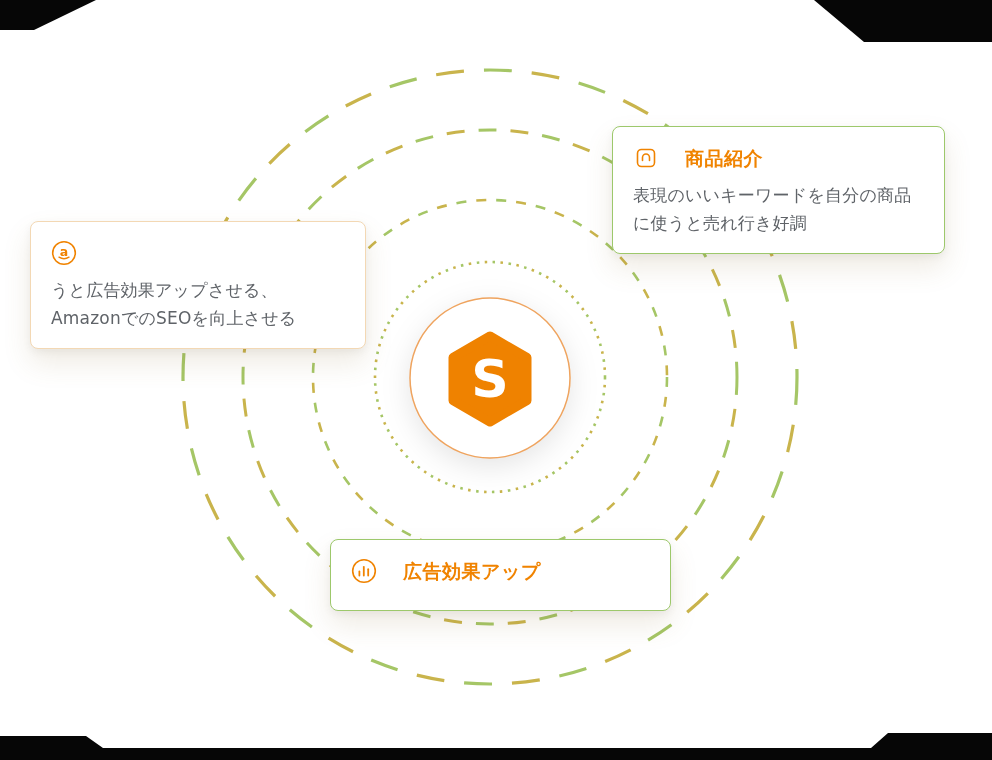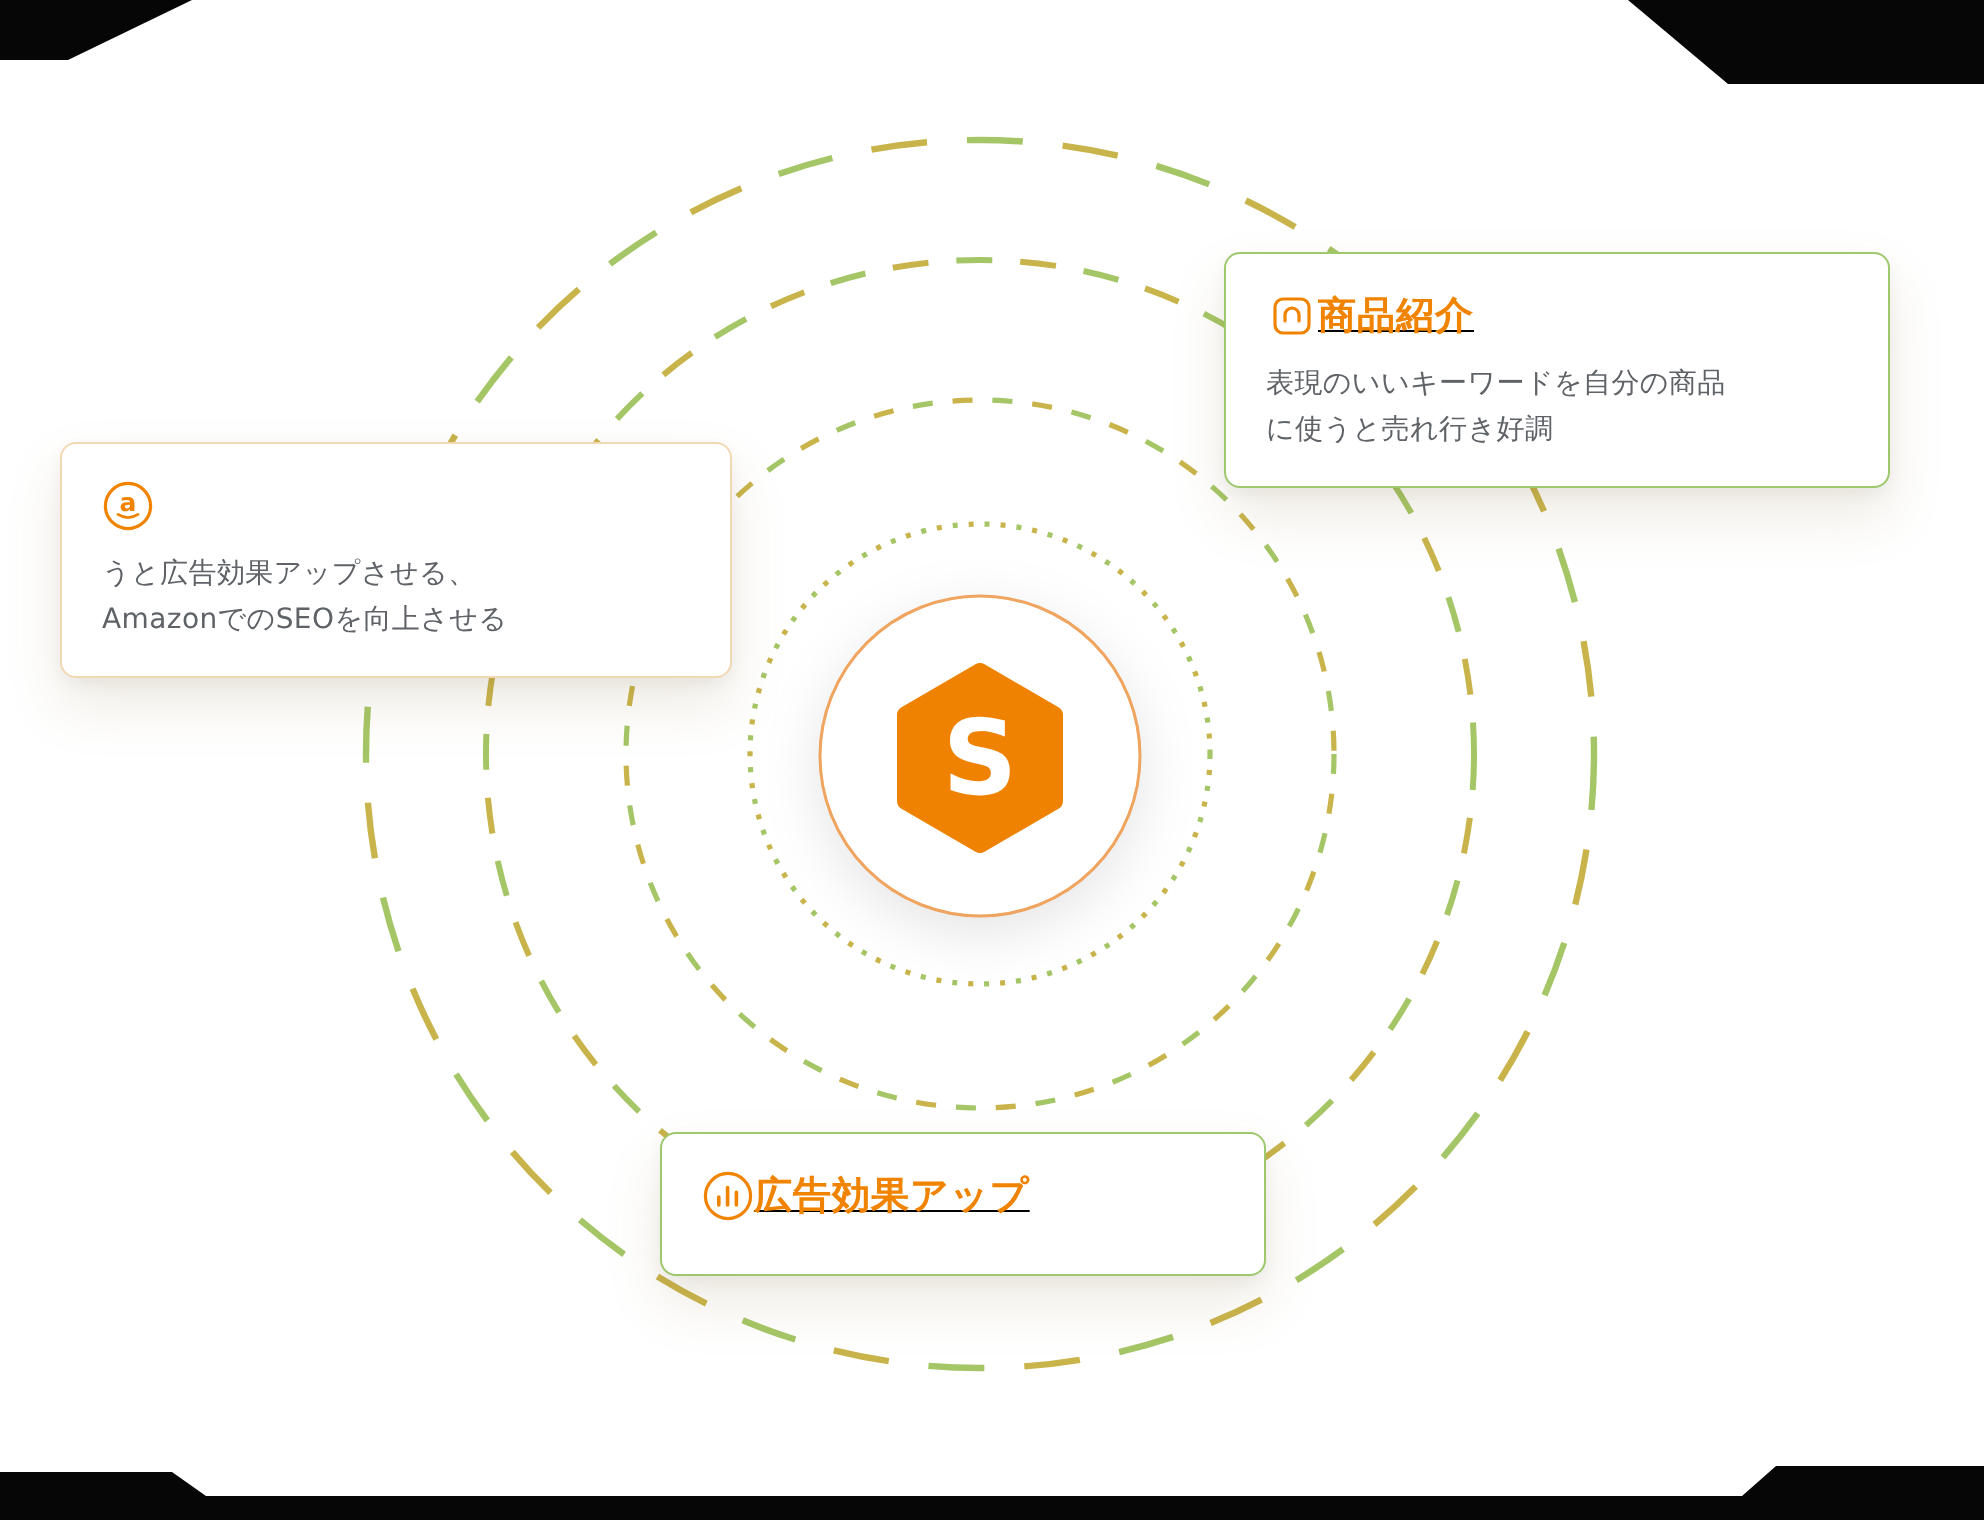--- a/index.html
+++ b/index.html
@@ -38,43 +38,42 @@
     border-radius: 8px;
     padding: 18px 20px 16px 20px;
     box-shadow: 0 14px 28px rgba(140, 110, 60, 0.14), 0 3px 8px rgba(0,0,0,0.05);
   }
   .card-border-orange { border: 1px solid #F3D8B4; }
   .card-border-green  { border: 1px solid #9DC86B; }
 
   .card-head {
     display: flex;
     align-items: center;
-    gap: 0;
+    gap: 26px;
     margin-bottom: 10px;
-    text-decoration: underline;
   }
   .card-icon { width: 26px; height: 26px; flex: 0 0 26px; display: inline-flex; }
   .card-title {
     color: #F08300;
     font-size: 19px;
     font-weight: 600;
     letter-spacing: 0.5px;
     line-height: 1.2;
   }
   .card-body {
     color: #5F6368;
-    font-size: 14px;
+    font-size: 17px;
     line-height: 1.65;
     white-space: pre-line;
     letter-spacing: 0.2px;
   }
 
   .card-amazon  { left: 30px;  top: 221px; width: 336px; }
   .card-product { left: 612px; top: 126px; width: 333px; }
-  .card-ad      { left: 330px; top: 566px; width: 303px; }
+  .card-ad      { left: 330px; top: 539px; width: 341px; }
 </style>
 </head>
 <body>
 
 <div class="canvas">
 
   <svg class="rings-svg" viewBox="0 0 992 760" aria-hidden="true">
 
     <circle class="ring-green" cx="490" cy="377" r="307" stroke-width="3.2" stroke-dasharray="28 68"></circle>
     <circle class="ring-olive" cx="490" cy="377" r="307" stroke-width="3.2" stroke-dasharray="28 68" stroke-dashoffset="-48"></circle>

